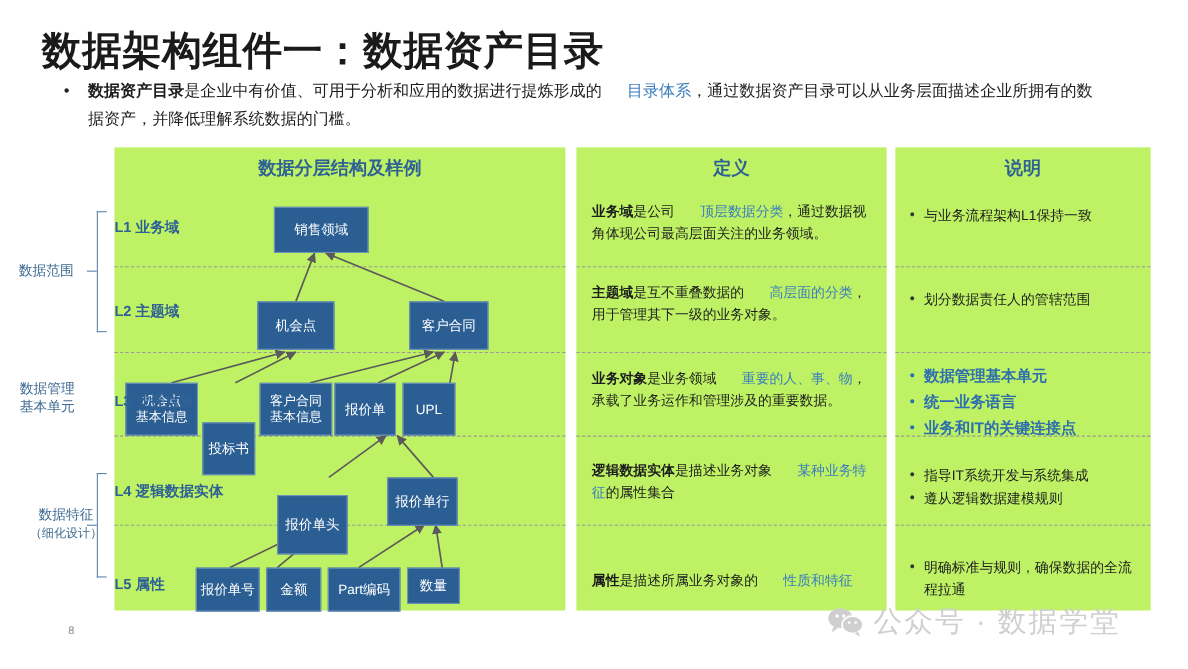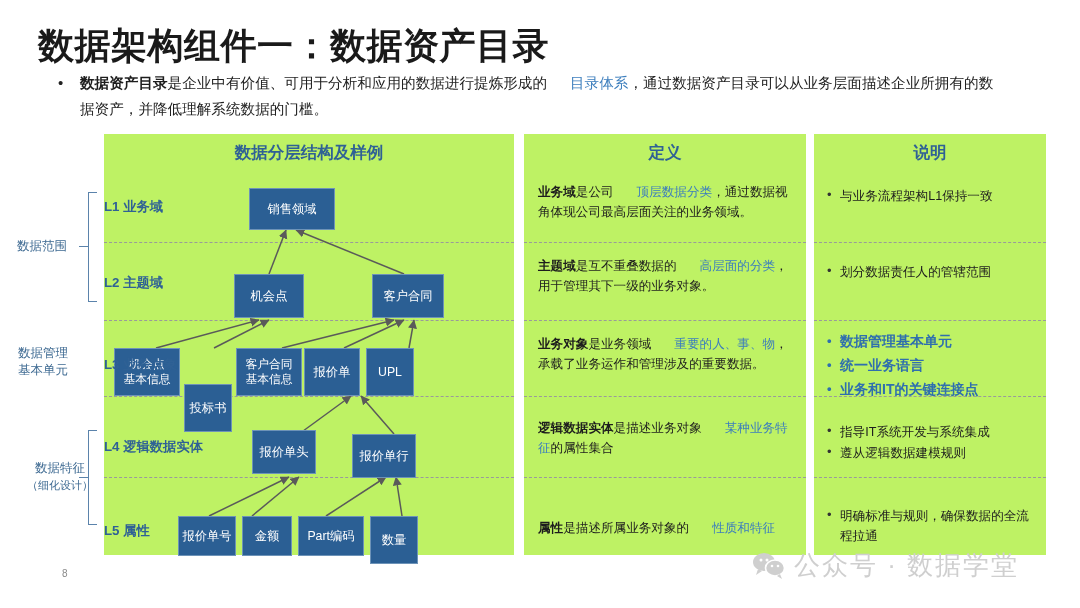--- a/index.html
+++ b/index.html
@@ -183,27 +183,27 @@
       <span>基本信息</span>
     </div>
     <div class="node" style="left:80px; top:214px; width:48px; height:48px;margin-top:36px;">投标书</div>
     <div class="node two" style="left:132px; top:214px; width:66px; height:48px; flex-direction:column;">
       <span>客户合同</span>
       <span>基本信息</span>
     </div>
     <div class="node" style="left:200px; top:214px; width:56px; height:48px;">报价单</div>
     <div class="node" style="left:262px; top:214px; width:48px; height:48px;">UPL</div>
 
-    <div class="node" style="left:148px; top:296px; width:64px; height:44px;">报价单头</div>
+    <div class="node" style="left:148px; top:316px; width:64px; height:54px;">报价单头</div>
     <div class="node" style="left:248px; top:300px; width:64px; height:44px;">报价单行</div>
 
     <div class="node" style="left:74px; top:382px; width:58px; height:40px;">报价单号</div>
     <div class="node" style="left:138px; top:382px; width:50px; height:40px;">金额</div>
     <div class="node" style="left:194px; top:382px; width:66px; height:40px;">Part编码</div>
-    <div class="node" style="left:266px; top:382px; width:48px; height:48px;">数量</div>
+    <div class="node" style="left:266px; top:382px; width:48px; height:33px;">数量</div>
   </div>
 
   <div class="col" style="left:524px; top:134px; width:282px; height:421px;">
     <div class="col-head">定义</div>
 
     <div class="hsep" style="top:108px;"></div>
     <div class="hsep" style="top:186px;"></div>
     <div class="hsep" style="top:262px;"></div>
     <div class="hsep" style="top:343px;"></div>
 

